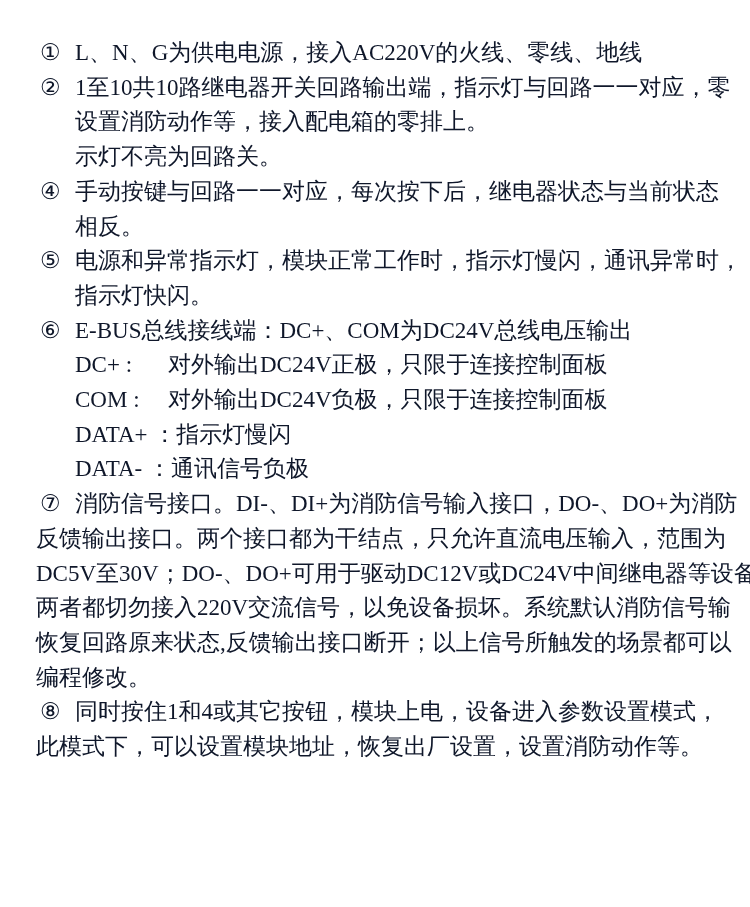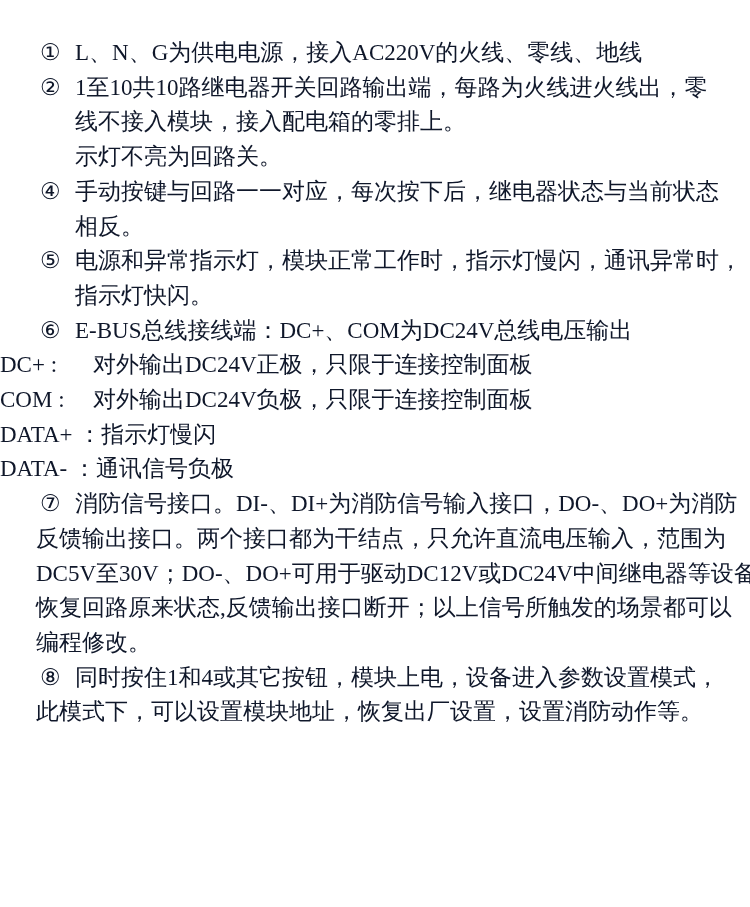--- a/index.html
+++ b/index.html
@@ -32,45 +32,46 @@
   .line.item { padding-left: 40px; }
   .marker {
     display: inline-block;
     width: 35px;
   }
   
   .line.indent { padding-left: 75px; }
   
   .line.flush { padding-left: 36px; }
   
-  .line.sub { }
+  .line.sub { padding-left: 75px; }
   .term {
     display: inline-block;
     min-width: 93px;
   }
 </style>
 </head>
 <body>
 
 <div class="page">
   <div class="doc" id="doc">
       <div class="line item"><span class="marker">①</span><span>L、N、G为供电电源，接入AC220V的火线、零线、地线</span></div>
-      <div class="line item"><span class="marker">②</span><span>1至10共10路继电器开关回路输出端，每路为火线进火线出，零</span></div>
-      <div class="line indent">线不接入模块，接入配电箱的零排上。</div>
+      <div class="line item"><span class="marker">②</span><span>1至10共10路继电器开关回路输出端，指示灯与回路一一对应，零</span></div>
+      <div class="line indent">设置消防动作等，接入配电箱的零排上。</div>
       <div class="line indent">示灯不亮为回路关。</div>
       <div class="line item"><span class="marker">④</span><span>手动按键与回路一一对应，每次按下后，继电器状态与当前状态</span></div>
       <div class="line indent">相反。</div>
       <div class="line item"><span class="marker">⑤</span><span>电源和异常指示灯，模块正常工作时，指示灯慢闪，通讯异常时，</span></div>
       <div class="line indent">指示灯快闪。</div>
       <div class="line item"><span class="marker">⑥</span><span>E-BUS总线接线端：DC+、COM为DC24V总线电压输出</span></div>
       <div class="line sub"><span class="term">DC+ :</span><span>对外输出DC24V正极，只限于连接控制面板</span></div>
       <div class="line sub"><span class="term">COM :</span><span>对外输出DC24V负极，只限于连接控制面板</span></div>
       <div class="line sub"><span class="term">DATA+ ：</span><span>指示灯慢闪</span></div>
       <div class="line sub"><span class="term">DATA- ：</span><span>通讯信号负极</span></div>
       <div class="line item"><span class="marker">⑦</span><span>消防信号接口。DI-、DI+为消防信号输入接口，DO-、DO+为消防</span></div>
       <div class="line flush">反馈输出接口。两个接口都为干结点，只允许直流电压输入，范围为</div>
       <div class="line flush">DC5V至30V；DO-、DO+可用于驱动DC12V或DC24V中间继电器等设备，</div>
+      <div class="line flush">两者都切勿接入220V交流信号，以免设备损坏。系统默认消防信号输</div>
       <div class="line flush">恢复回路原来状态,反馈输出接口断开；以上信号所触发的场景都可以</div>
       <div class="line flush">编程修改。</div>
       <div class="line item"><span class="marker">⑧</span><span>同时按住1和4或其它按钮，模块上电，设备进入参数设置模式，</span></div>
       <div class="line flush">此模式下，可以设置模块地址，恢复出厂设置，设置消防动作等。</div>
     </div>
 </div>
 
 </body></html>

